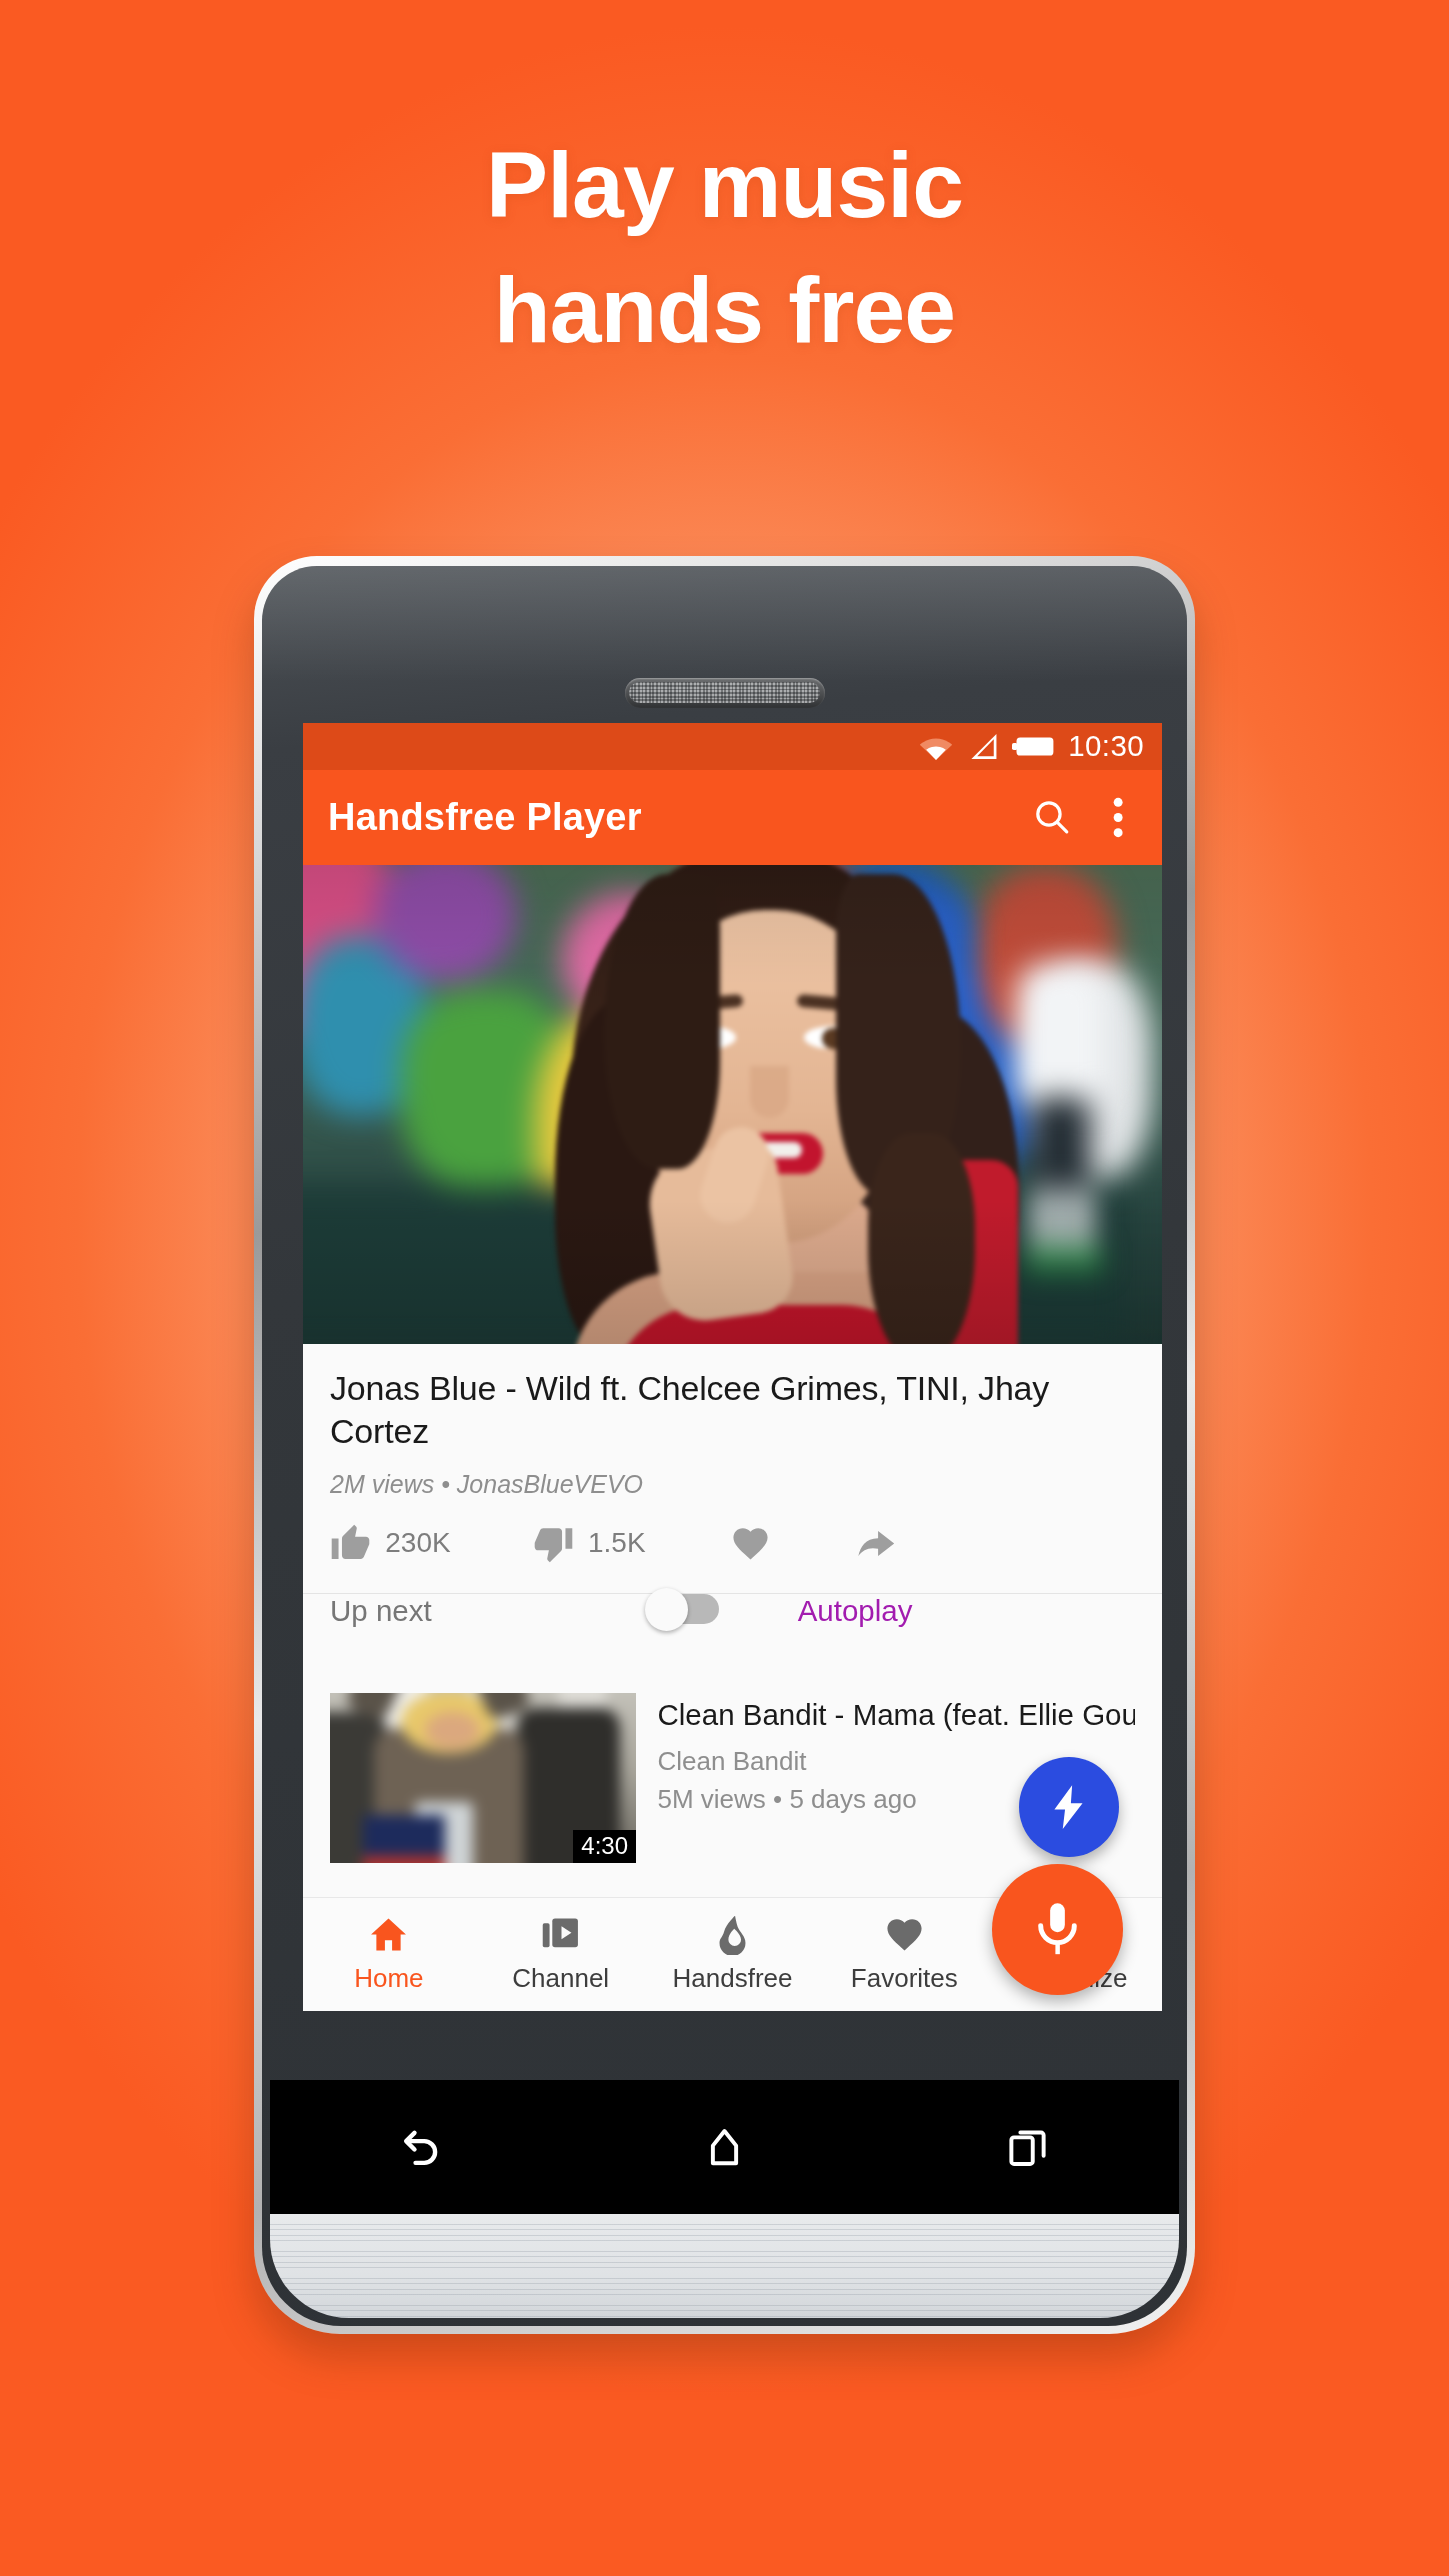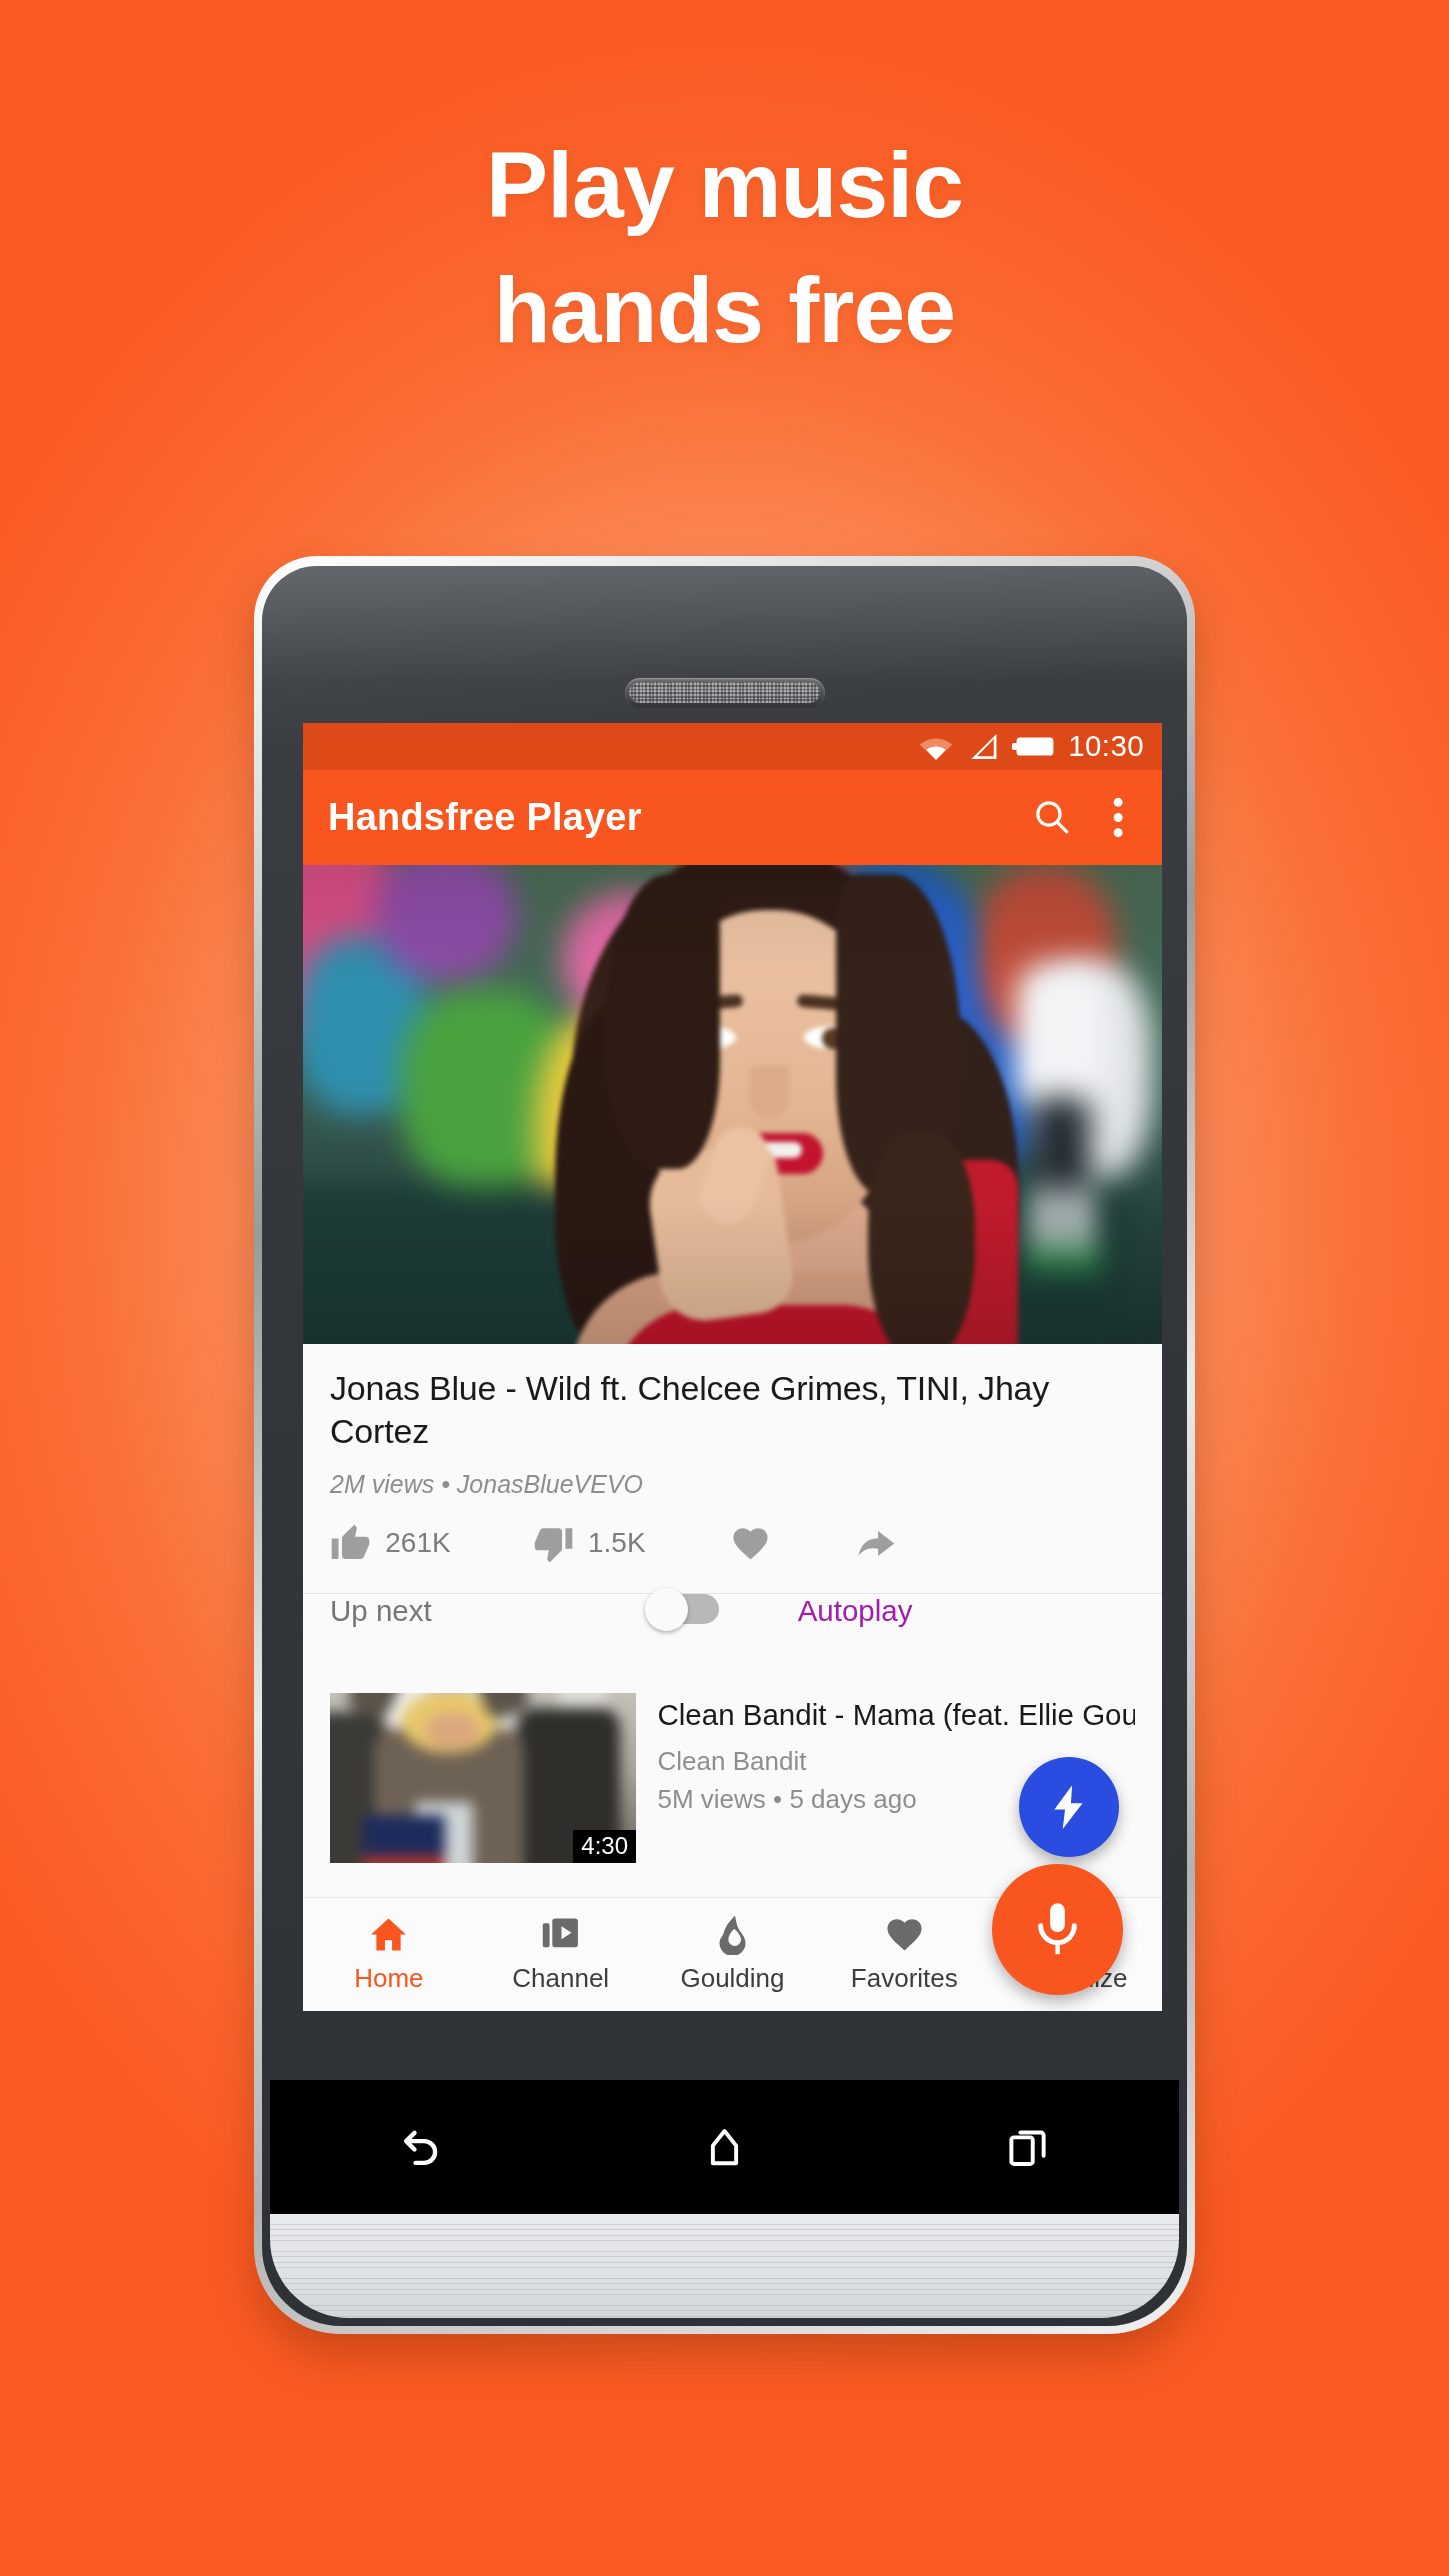--- a/index.html
+++ b/index.html
@@ -328,21 +328,21 @@
 
       <div id="meta">
         <div id="video-title">Jonas Blue - Wild ft. Chelcee Grimes, TINI, Jhay Cortez</div>
         <div id="video-sub">2M views • JonasBlueVEVO</div>
 
         <div id="actions">
           <div class="act" style="margin-right:82px;">
             <svg width="41" height="41" viewBox="0 0 24 24">
               <path d="M1 21h4V9H1v12zm22-11c0-1.1-.9-2-2-2h-6.31l.95-4.57.03-.32c0-.41-.17-.79-.44-1.06L14.17 1 7.59 7.59C7.22 7.95 7 8.45 7 9v10c0 1.1.9 2 2 2h9c.83 0 1.54-.5 1.84-1.22l3.02-7.05c.09-.23.14-.47.14-.73v-2z" fill="#9e9e9e"></path>
             </svg>
-            <span class="act-count">261K</span>
+            <span class="act-count">230K</span>
           </div>
           <div class="act" style="margin-right:84px;">
             <svg width="41" height="41" viewBox="0 0 24 24">
               <path d="M15 3H6c-.83 0-1.54.5-1.84 1.22l-3.02 7.05c-.09.23-.14.47-.14.73v2c0 1.1.9 2 2 2h6.31l-.95 4.57-.03.32c0 .41.17.79.44 1.06L9.83 23l6.59-6.59c.36-.36.58-.86.58-1.41V5c0-1.1-.9-2-2-2zm4 0v12h4V3h-4z" fill="#9e9e9e"></path>
             </svg>
             <span class="act-count">1.5K</span>
           </div>
           <div class="act" style="margin-right:82px;">
             <svg width="41" height="41" viewBox="0 0 24 24">
               <path d="M12 21.35l-1.45-1.32C5.4 15.36 2 12.28 2 8.5 2 5.42 4.42 3 7.5 3c1.74 0 3.41.81 4.5 2.09C13.09 3.81 14.76 3 16.5 3 19.58 3 22 5.42 22 8.5c0 3.78-3.4 6.86-8.55 11.54L12 21.35z" fill="#9e9e9e"></path>
@@ -419,21 +419,21 @@
             <rect x="7.2" y="2.6" width="15" height="16.8" rx="1.6" fill="#6b6b6b"></rect>
             <path d="M12.6 7.2 L18.4 11 L12.6 14.8 Z" fill="#FBFBFB"></path>
           </svg>
           <span class="tab-label">Channel</span>
         </div>
         <div class="tab">
           <svg width="41" height="41" viewBox="0 0 24 24">
             <path d="M13.5 1 C13.5 1 8.4 5.6 7.1 10.2 C6.2 13.6 4.4 14.2 4.4 17 a7.6 7.6 0 0 0 15.2 0 c0-4.2-3.3-6.2-4.6-9.6 C14.1 4.6 13.5 1 13.5 1 Z" fill="#6b6b6b"></path>
             <path d="M13 8.6 c0 0-3.4 3-3.4 6.4 a3.7 3.7 0 0 0 7.4 0 C17 12 13 8.6 13 8.6 Z" fill="#FBFBFB"></path>
           </svg>
-          <span class="tab-label">Goulding</span>
+          <span class="tab-label">Handsfree</span>
         </div>
         <div class="tab">
           <svg width="41" height="41" viewBox="0 0 24 24">
             <path d="M12 21.35l-1.45-1.32C5.4 15.36 2 12.28 2 8.5 2 5.42 4.42 3 7.5 3c1.74 0 3.41.81 4.5 2.09C13.09 3.81 14.76 3 16.5 3 19.58 3 22 5.42 22 8.5c0 3.78-3.4 6.86-8.55 11.54L12 21.35z" fill="#6b6b6b"></path>
           </svg>
           <span class="tab-label">Favorites</span>
         </div>
         <div class="tab">
           <svg width="41" height="41" viewBox="0 0 24 24">
             <rect x="4" y="2.6" width="16" height="18.8" rx="1.6" fill="none" stroke="#6b6b6b" stroke-width="2"></rect>

